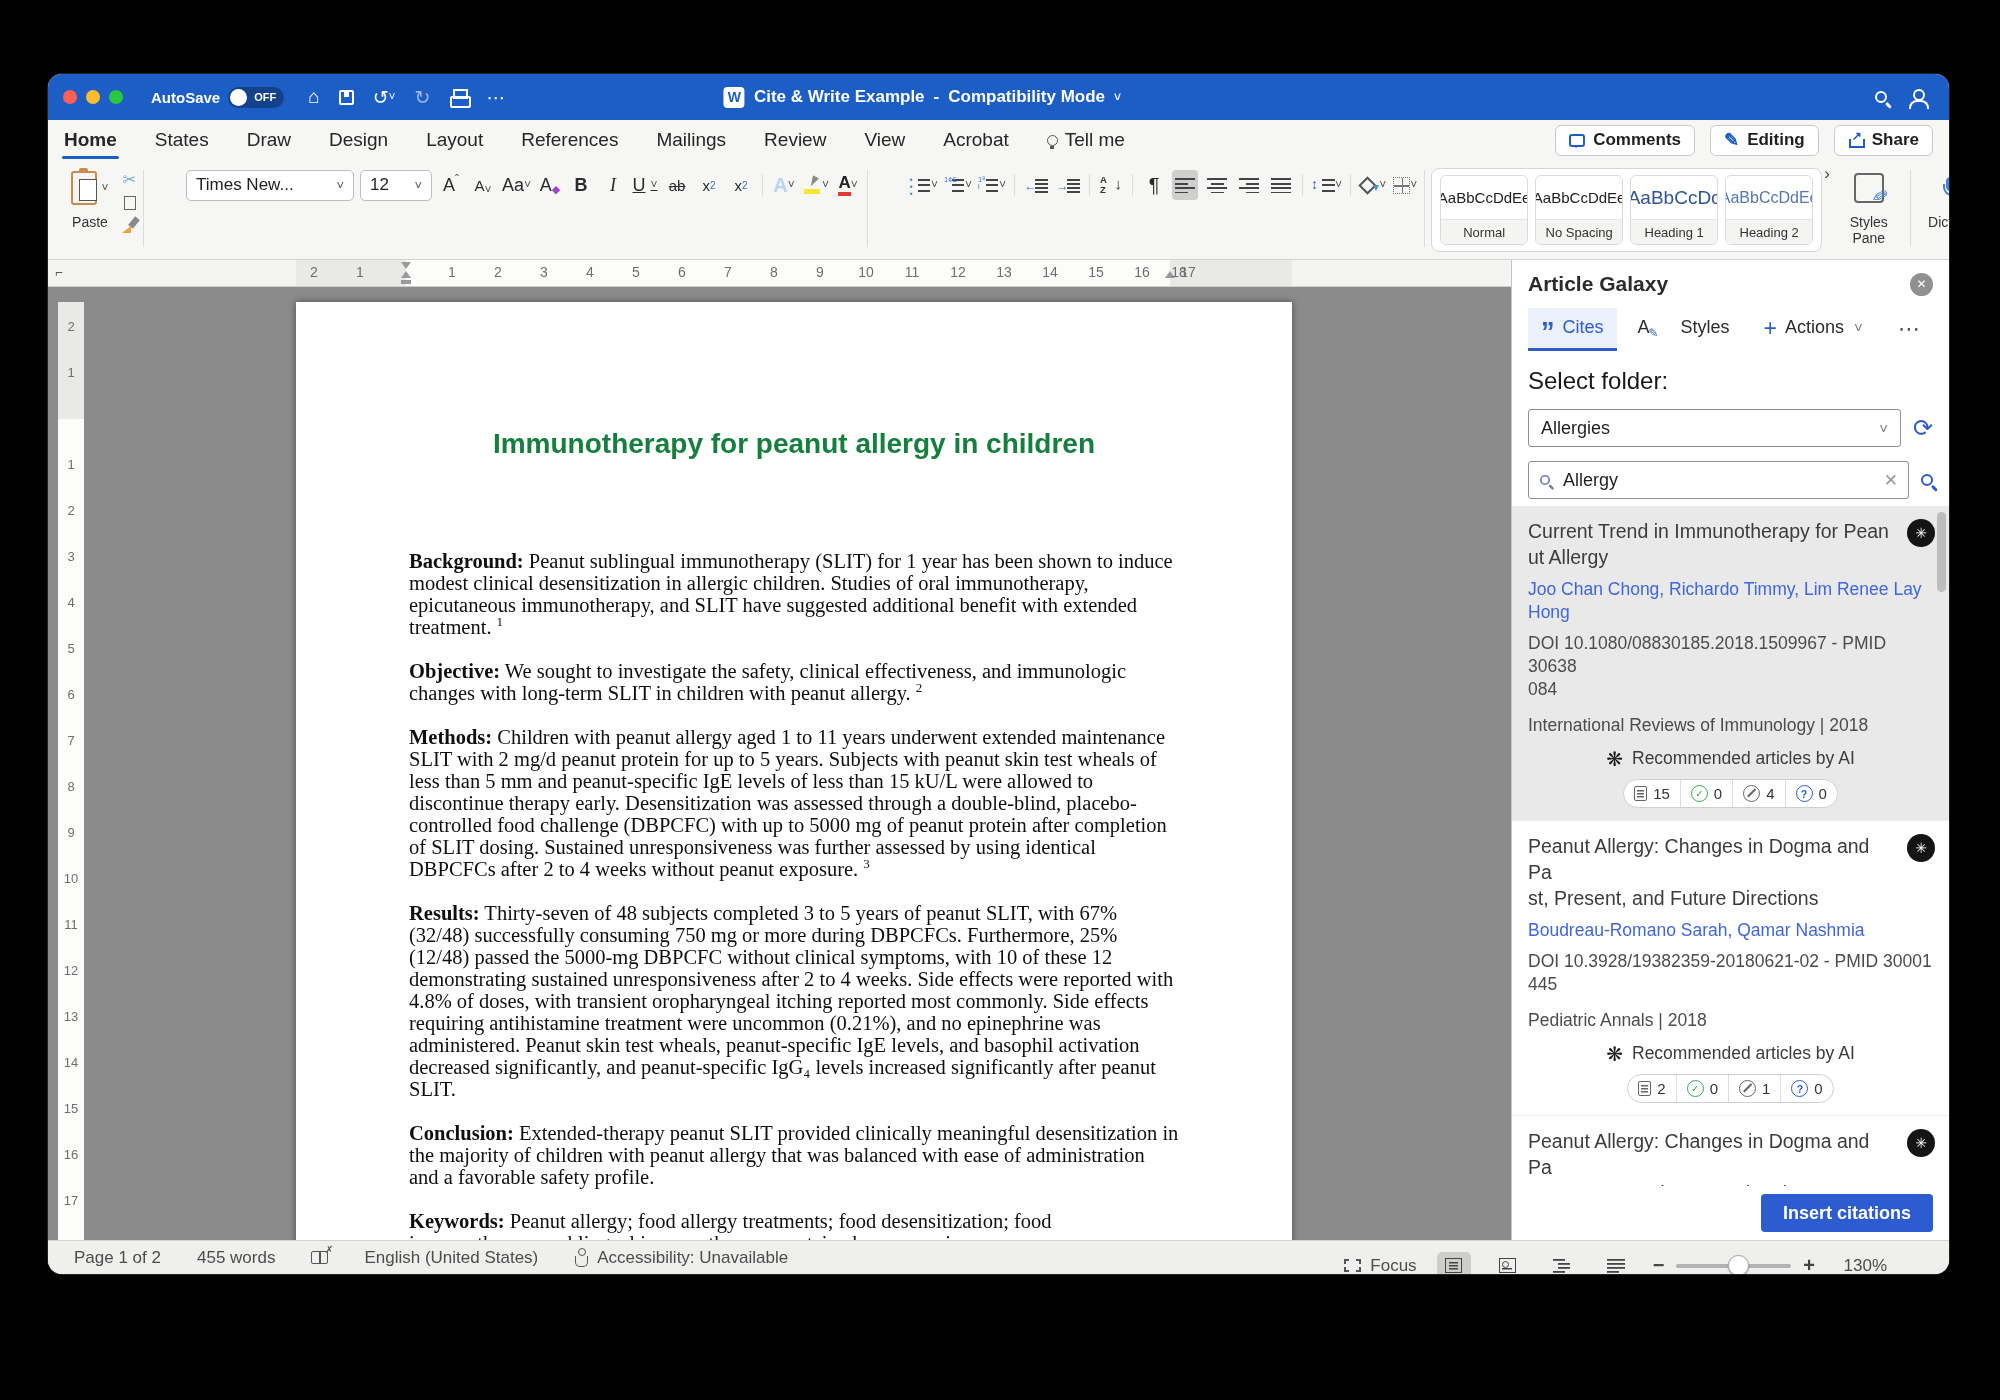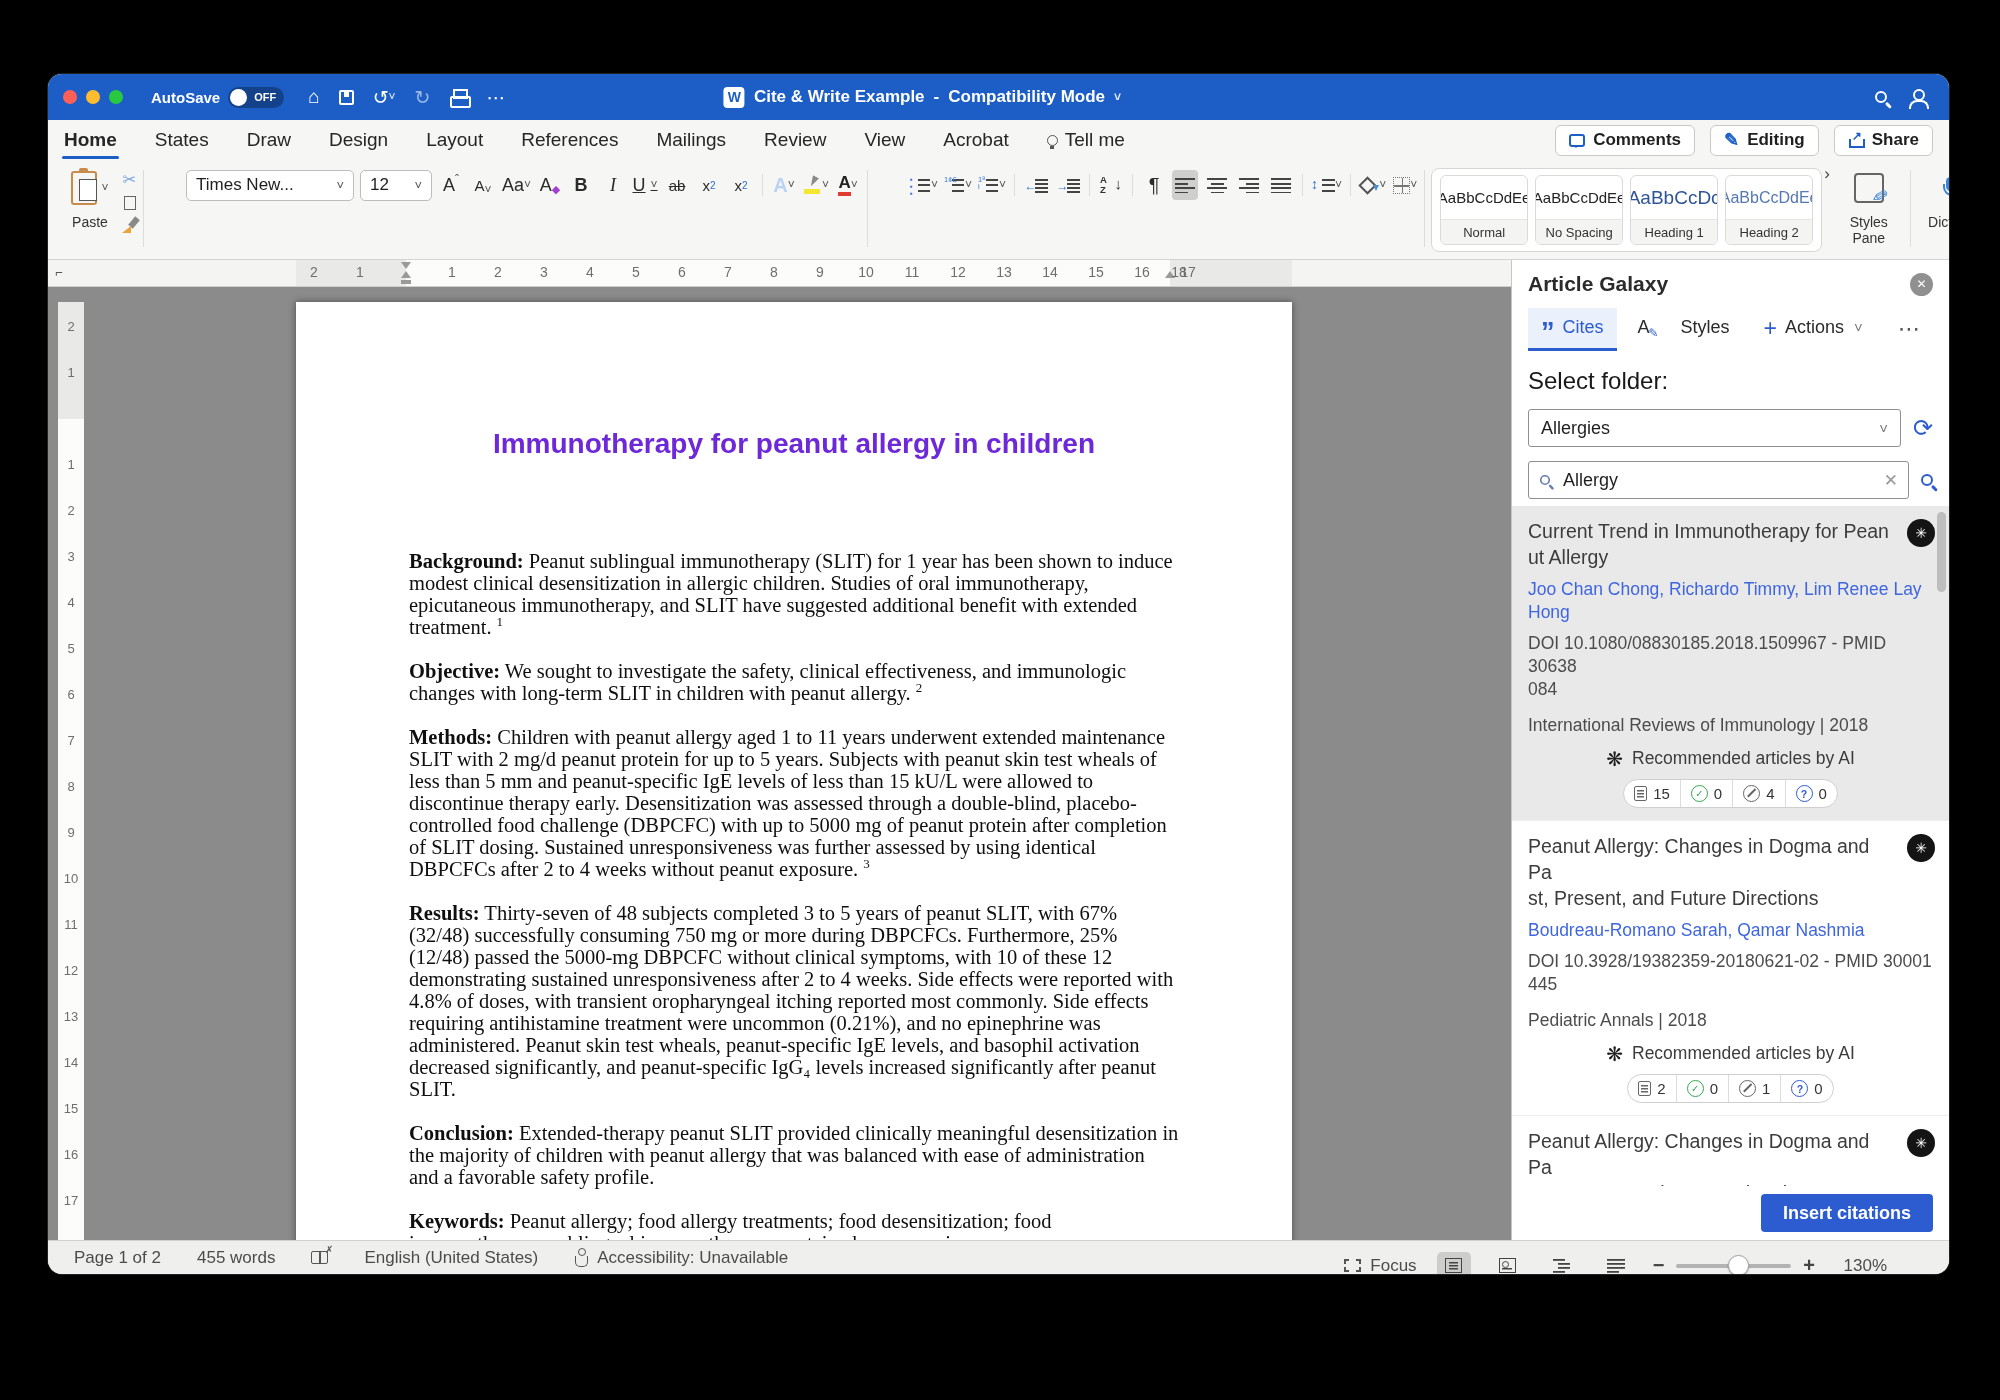--- a/index.html
+++ b/index.html
@@ -137,21 +137,21 @@
   .rnum{position:absolute;top:4px;width:22px;text-align:center;font-size:14px;color:#6e6e6e;}
   .tabsel{position:absolute;left:7px;top:5px;font-size:13px;color:#555;}
   .tri-u{width:0;height:0;border-left:5px solid transparent;border-right:5px solid transparent;border-bottom:7px solid #9a9a9a;position:absolute;}
   .tri-d{width:0;height:0;border-left:5px solid transparent;border-right:5px solid transparent;border-top:7px solid #9a9a9a;position:absolute;}
   .mkbox{width:10px;height:4px;background:#9a9a9a;position:absolute;}
   .canvas{flex:1;background:#8b8b8b;position:relative;overflow:hidden;}
   .vruler{position:absolute;left:10px;top:15px;bottom:0;width:26px;background:#fcfcfb;}
   .vr-margin{position:absolute;left:0;right:0;top:0;height:117px;background:#e9e9e7;}
   .vnum{position:absolute;left:0;width:26px;text-align:center;font-size:13px;color:#6e6e6e;}
   .page{position:absolute;left:248px;top:15px;width:996px;height:1500px;background:#fff;box-shadow:0 0 7px rgba(0,0,0,.45);padding:0 113px;}
-  .doc-title{margin-top:126px;text-align:center;font-size:28px;font-weight:bold;color:#6d28d9;font-family:"Liberation Sans","DejaVu Sans",sans-serif;margin-bottom:90px;}
+  .doc-title{margin-top:126px;text-align:center;font-size:28px;font-weight:bold;color:#15803d;font-family:"Liberation Sans","DejaVu Sans",sans-serif;margin-bottom:90px;}
   .docp{font-family:"Liberation Serif","DejaVu Serif",serif;font-size:20.5px;line-height:22px;color:#0f0f0f;margin:0 0 22px 0;}
   .docp b{font-weight:bold;}
   .docp sup{font-size:13px;margin-left:5px;line-height:0;}
 
   
   .panel{width:438px;border-left:1px solid #c6c6c4;background:#fff;position:relative;flex:0 0 auto;}
   .p-header{display:flex;align-items:center;justify-content:space-between;padding:12px 16px 0 16px;}
   .p-title{font-size:21px;color:#2b2b2b;font-weight:600;}
   .close{width:23px;height:23px;border-radius:50%;background:#909090;color:#fff;font-size:12px;display:flex;align-items:center;justify-content:center;}
   .p-tabs{display:flex;align-items:center;margin:12px 16px 0 16px;gap:8px;}

